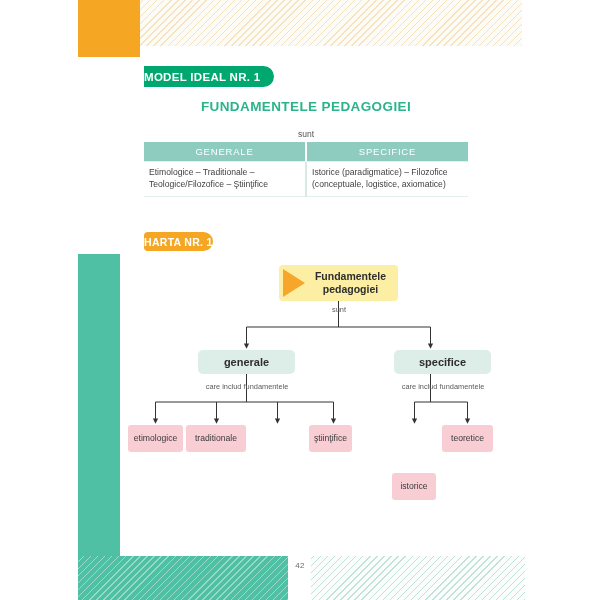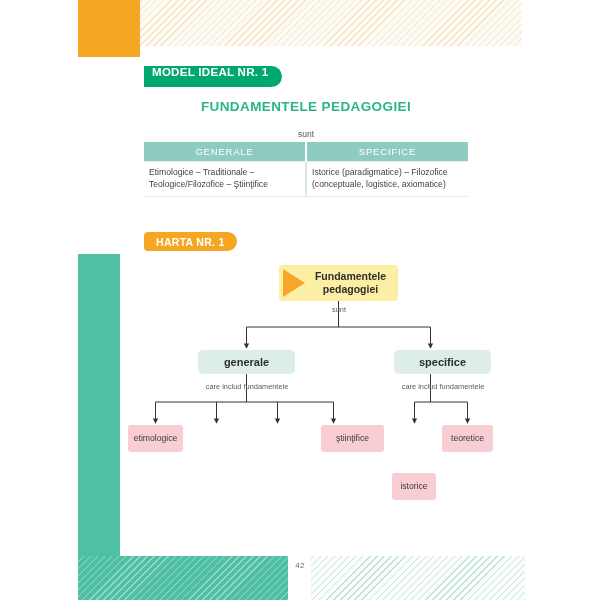--- a/index.html
+++ b/index.html
@@ -92,38 +92,39 @@
     letter-spacing: 0.2px;
   }
 
   
 
   .badge-green {
     position: absolute;
     left: 144px;
     top: 66px;
     height: 21px;
-    padding: 0 13px 0 8px;
+    padding: 0 13px 0 0;
     display: flex;
+    align-items: center;
     background: #00A870;
     border-radius: 0 11px 11px 0;
     color: #ffffff;
     font-size: 11.5px;
     font-weight: bold;
     letter-spacing: 0.3px;
     font-stretch: condensed;
     white-space: nowrap;
   }
 
   .badge-orange {
     position: absolute;
     left: 144px;
     top: 232px;
     height: 19px;
-    padding: 0 12px;
+    padding: 0 0;
     display: flex;
     align-items: center;
     background: #F5A623;
     border-radius: 4px 10px 10px 4px;
     color: #ffffff;
     font-size: 10.5px;
     font-weight: bold;
     letter-spacing: 0.3px;
     font-stretch: condensed;
     white-space: nowrap;
@@ -260,21 +261,21 @@
     background: #F9CDD4;
     border-radius: 3px;
     font-size: 8.6px;
     line-height: 1.2;
     color: #3a3a3a;
     padding: 0 3px;
   }
   .node-leaf.l1 { left: 8px;   top: 169px; width: 55px; }
   .node-leaf.l2 { left: 66px;  top: 169px; width: 60px; }
   .node-leaf.l3 { left: 129px; top: 169px; width: 57px; }
-  .node-leaf.l4 { left: 189px; top: 169px; width: 63px; margin-left: 12px; }
+  .node-leaf.l4 { left: 189px; top: 169px; width: 43px; }
   .node-leaf.r1 { left: 272px; top: 169px; width: 44px; margin-top: 48px; }
   .node-leaf.r2 { left: 322px; top: 169px; width: 51px; }
 
   .edge-label {
     position: absolute;
     font-size: 7.4px;
     color: #5a5a5a;
     text-align: center;
     white-space: nowrap;
   }
@@ -366,20 +367,23 @@
     <div class="node node-mid right">
       <span>specifice</span>
     </div>
 
     <div class="edge-label mid-left">care includ fundamentele</div>
     <div class="edge-label mid-right">care includ fundamentele</div>
 
     <div class="node node-leaf l1">
       <span>etimologice</span>
     </div>
+    <div class="node node-leaf l2">
+      <span>traditionale</span>
+    </div>
     <div class="node node-leaf l4">
       <span>ştiinţifice</span>
     </div>
     <div class="node node-leaf r1">
       <span>istorice</span>
     </div>
     <div class="node node-leaf r2">
       <span>teoretice</span>
     </div>
 

